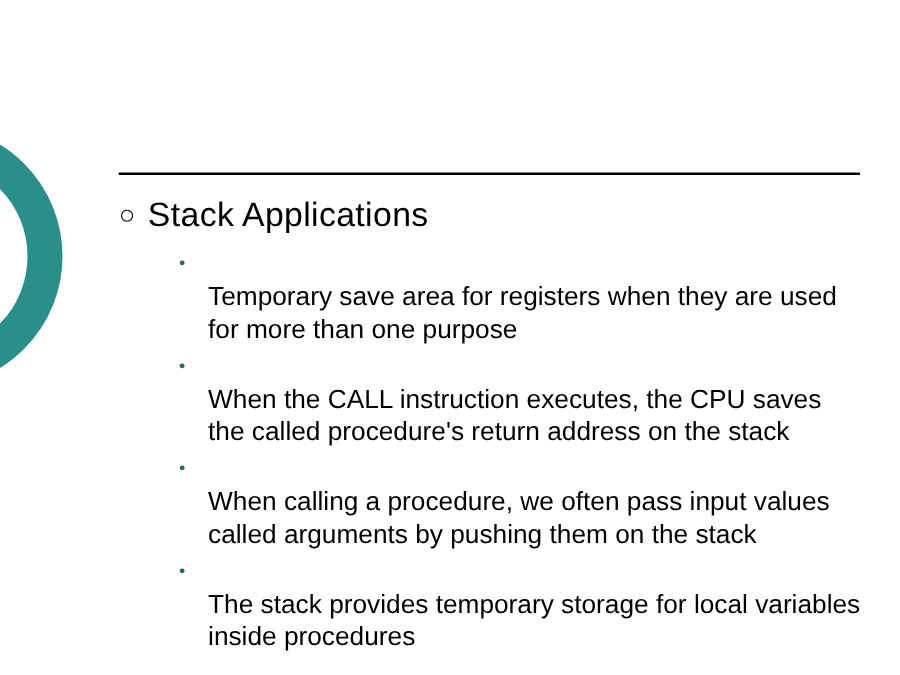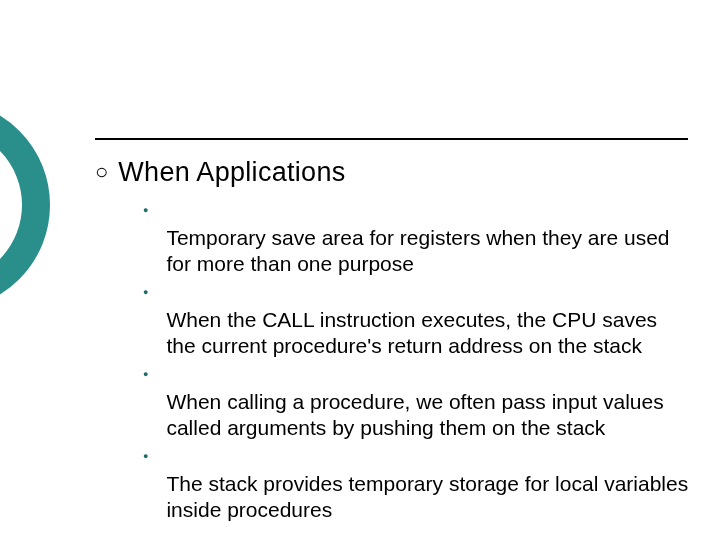--- a/index.html
+++ b/index.html
@@ -81,30 +81,30 @@
 </style>
 </head>
 <body>
 
 <div class="circle"></div>
 <div class="rule"></div>
 
 <div class="content">
   <div class="heading-row">
     <span class="open-bullet">○</span>
-    <span class="heading">When Applications</span>
+    <span class="heading">Stack Applications</span>
   </div>
   <div class="sub-list">
     <div class="item-row">
       <span class="dot">●</span>
       <span class="item-text">Temporary save area for registers when they are used for more than one purpose</span>
     </div>
     <div class="item-row">
       <span class="dot">●</span>
-      <span class="item-text">When the CALL instruction executes, the CPU saves the current procedure's return address on the stack</span>
+      <span class="item-text">When the CALL instruction executes, the CPU saves the called procedure's return address on the stack</span>
     </div>
     <div class="item-row">
       <span class="dot">●</span>
       <span class="item-text">When calling a procedure, we often pass input values called arguments by pushing them on the stack</span>
     </div>
     <div class="item-row">
       <span class="dot">●</span>
       <span class="item-text">The stack provides temporary storage for local variables inside procedures</span>
     </div>
   </div>

